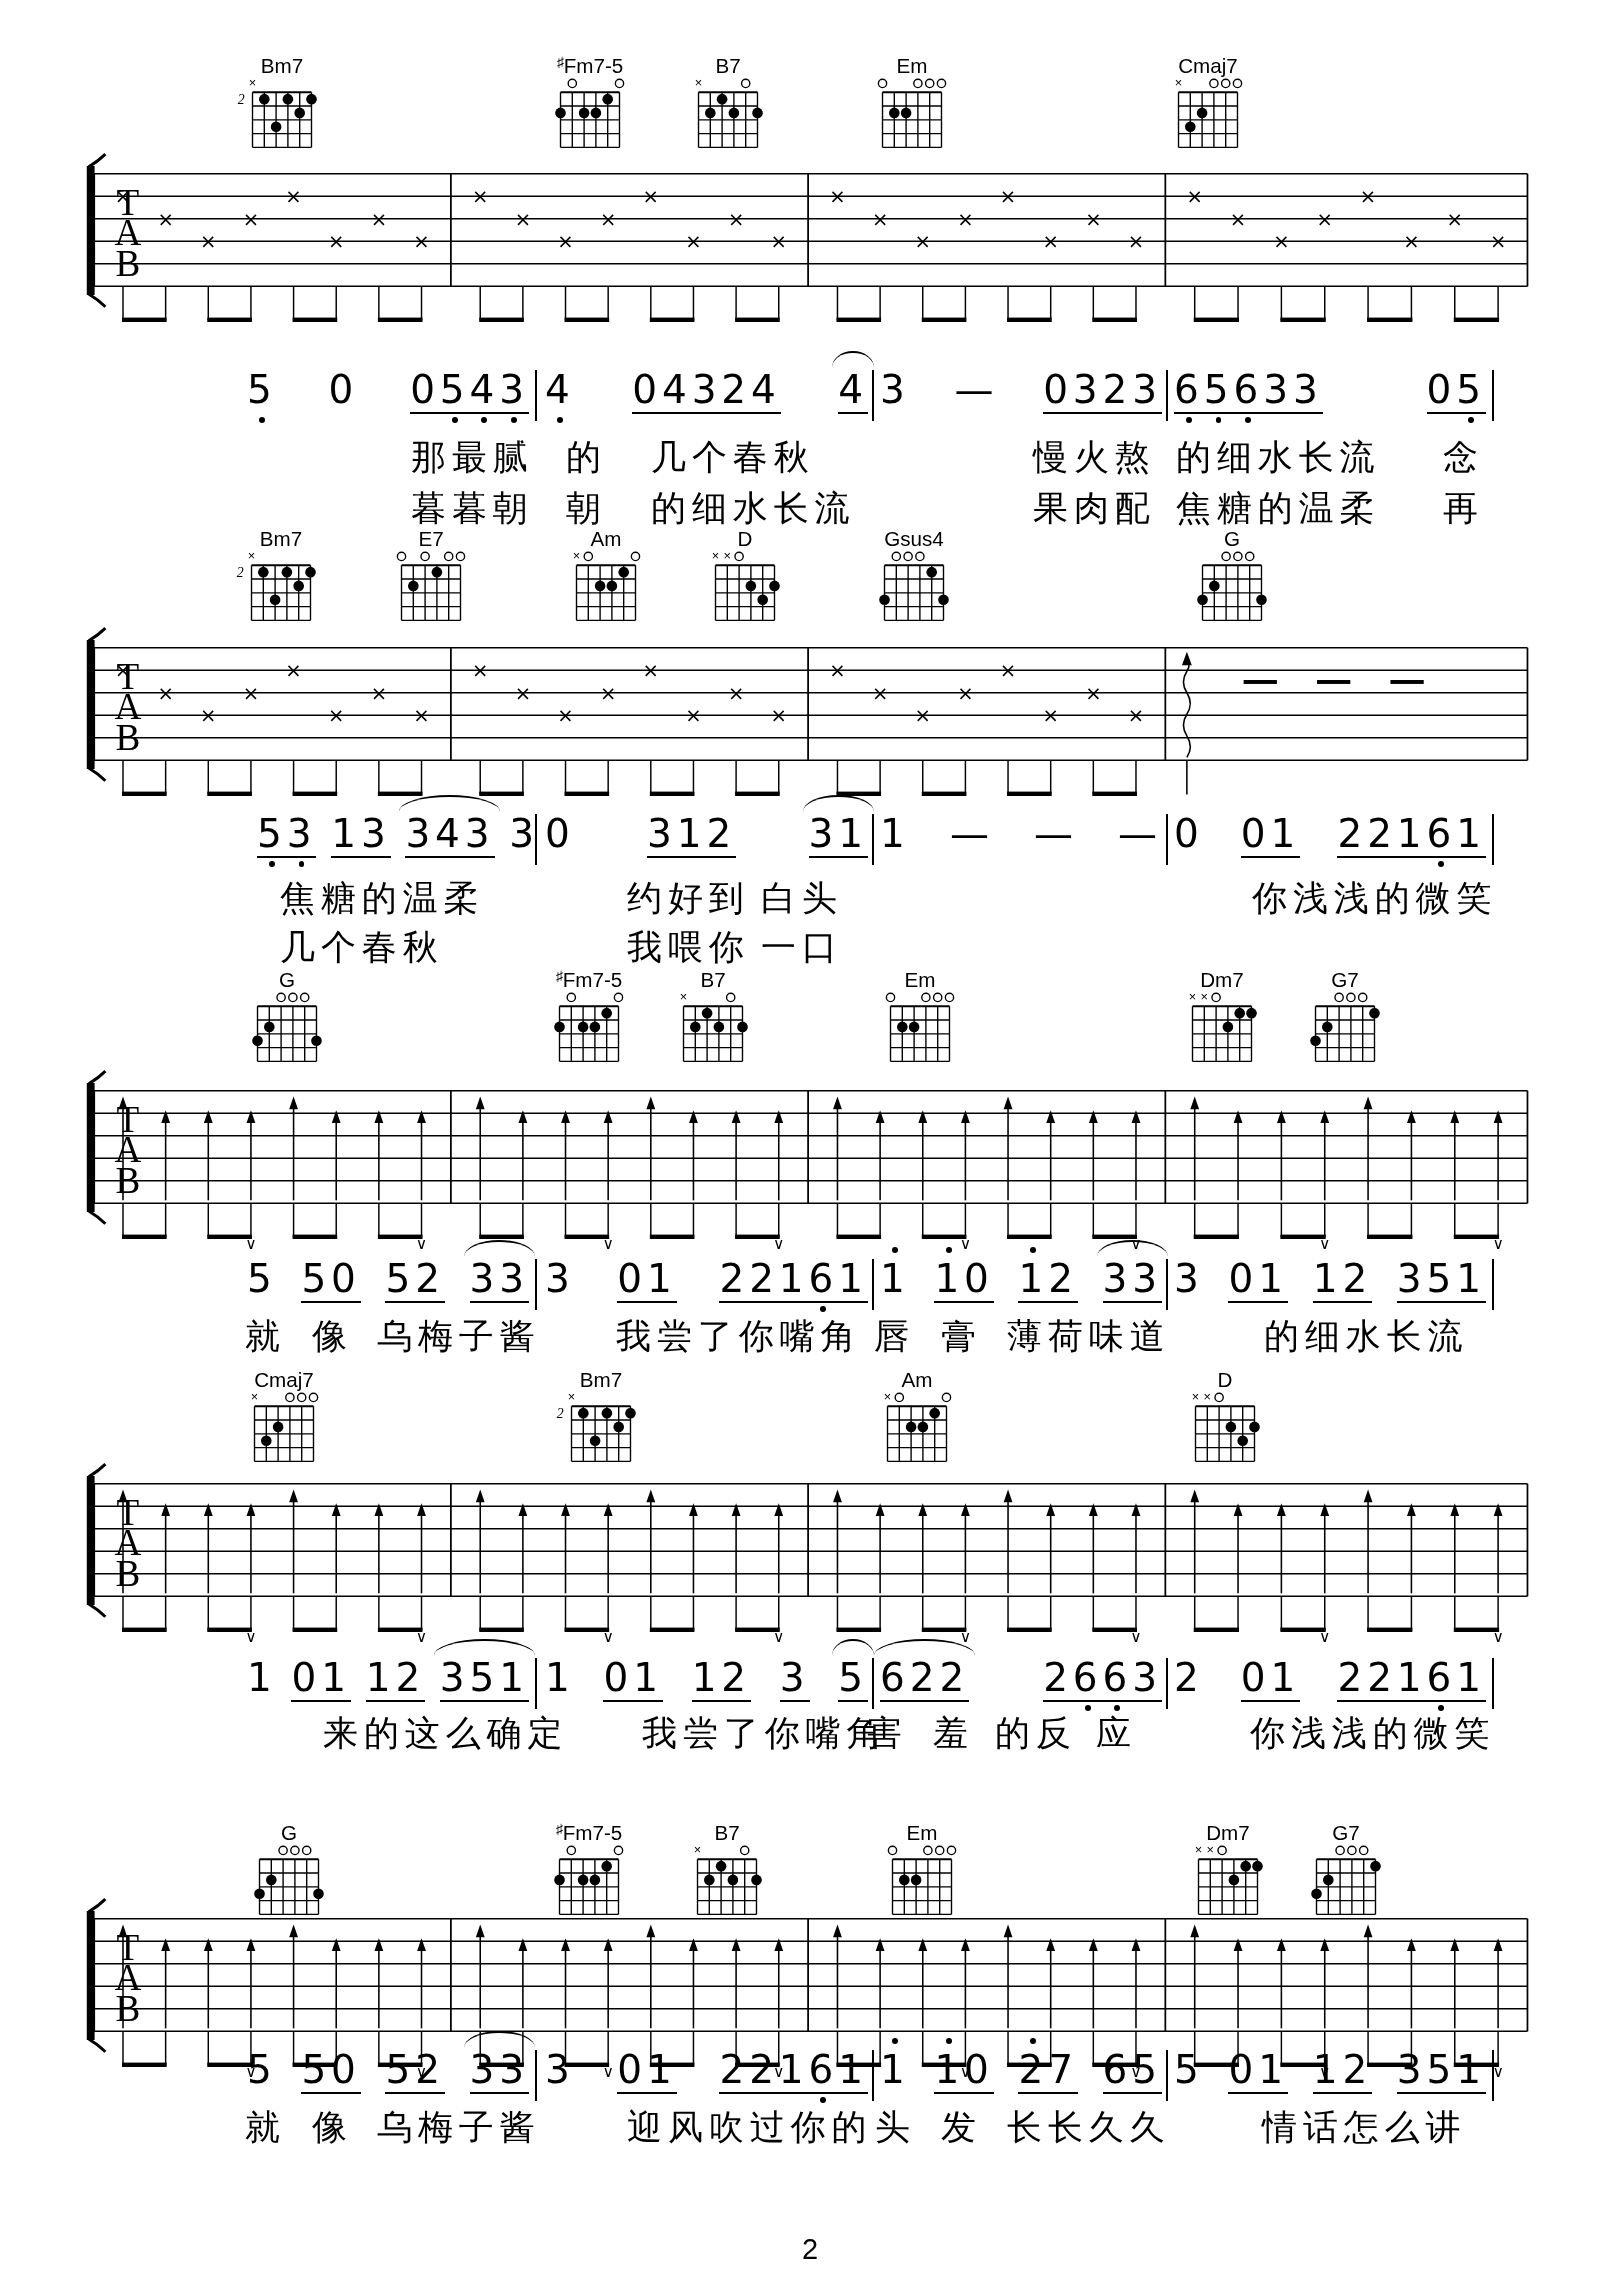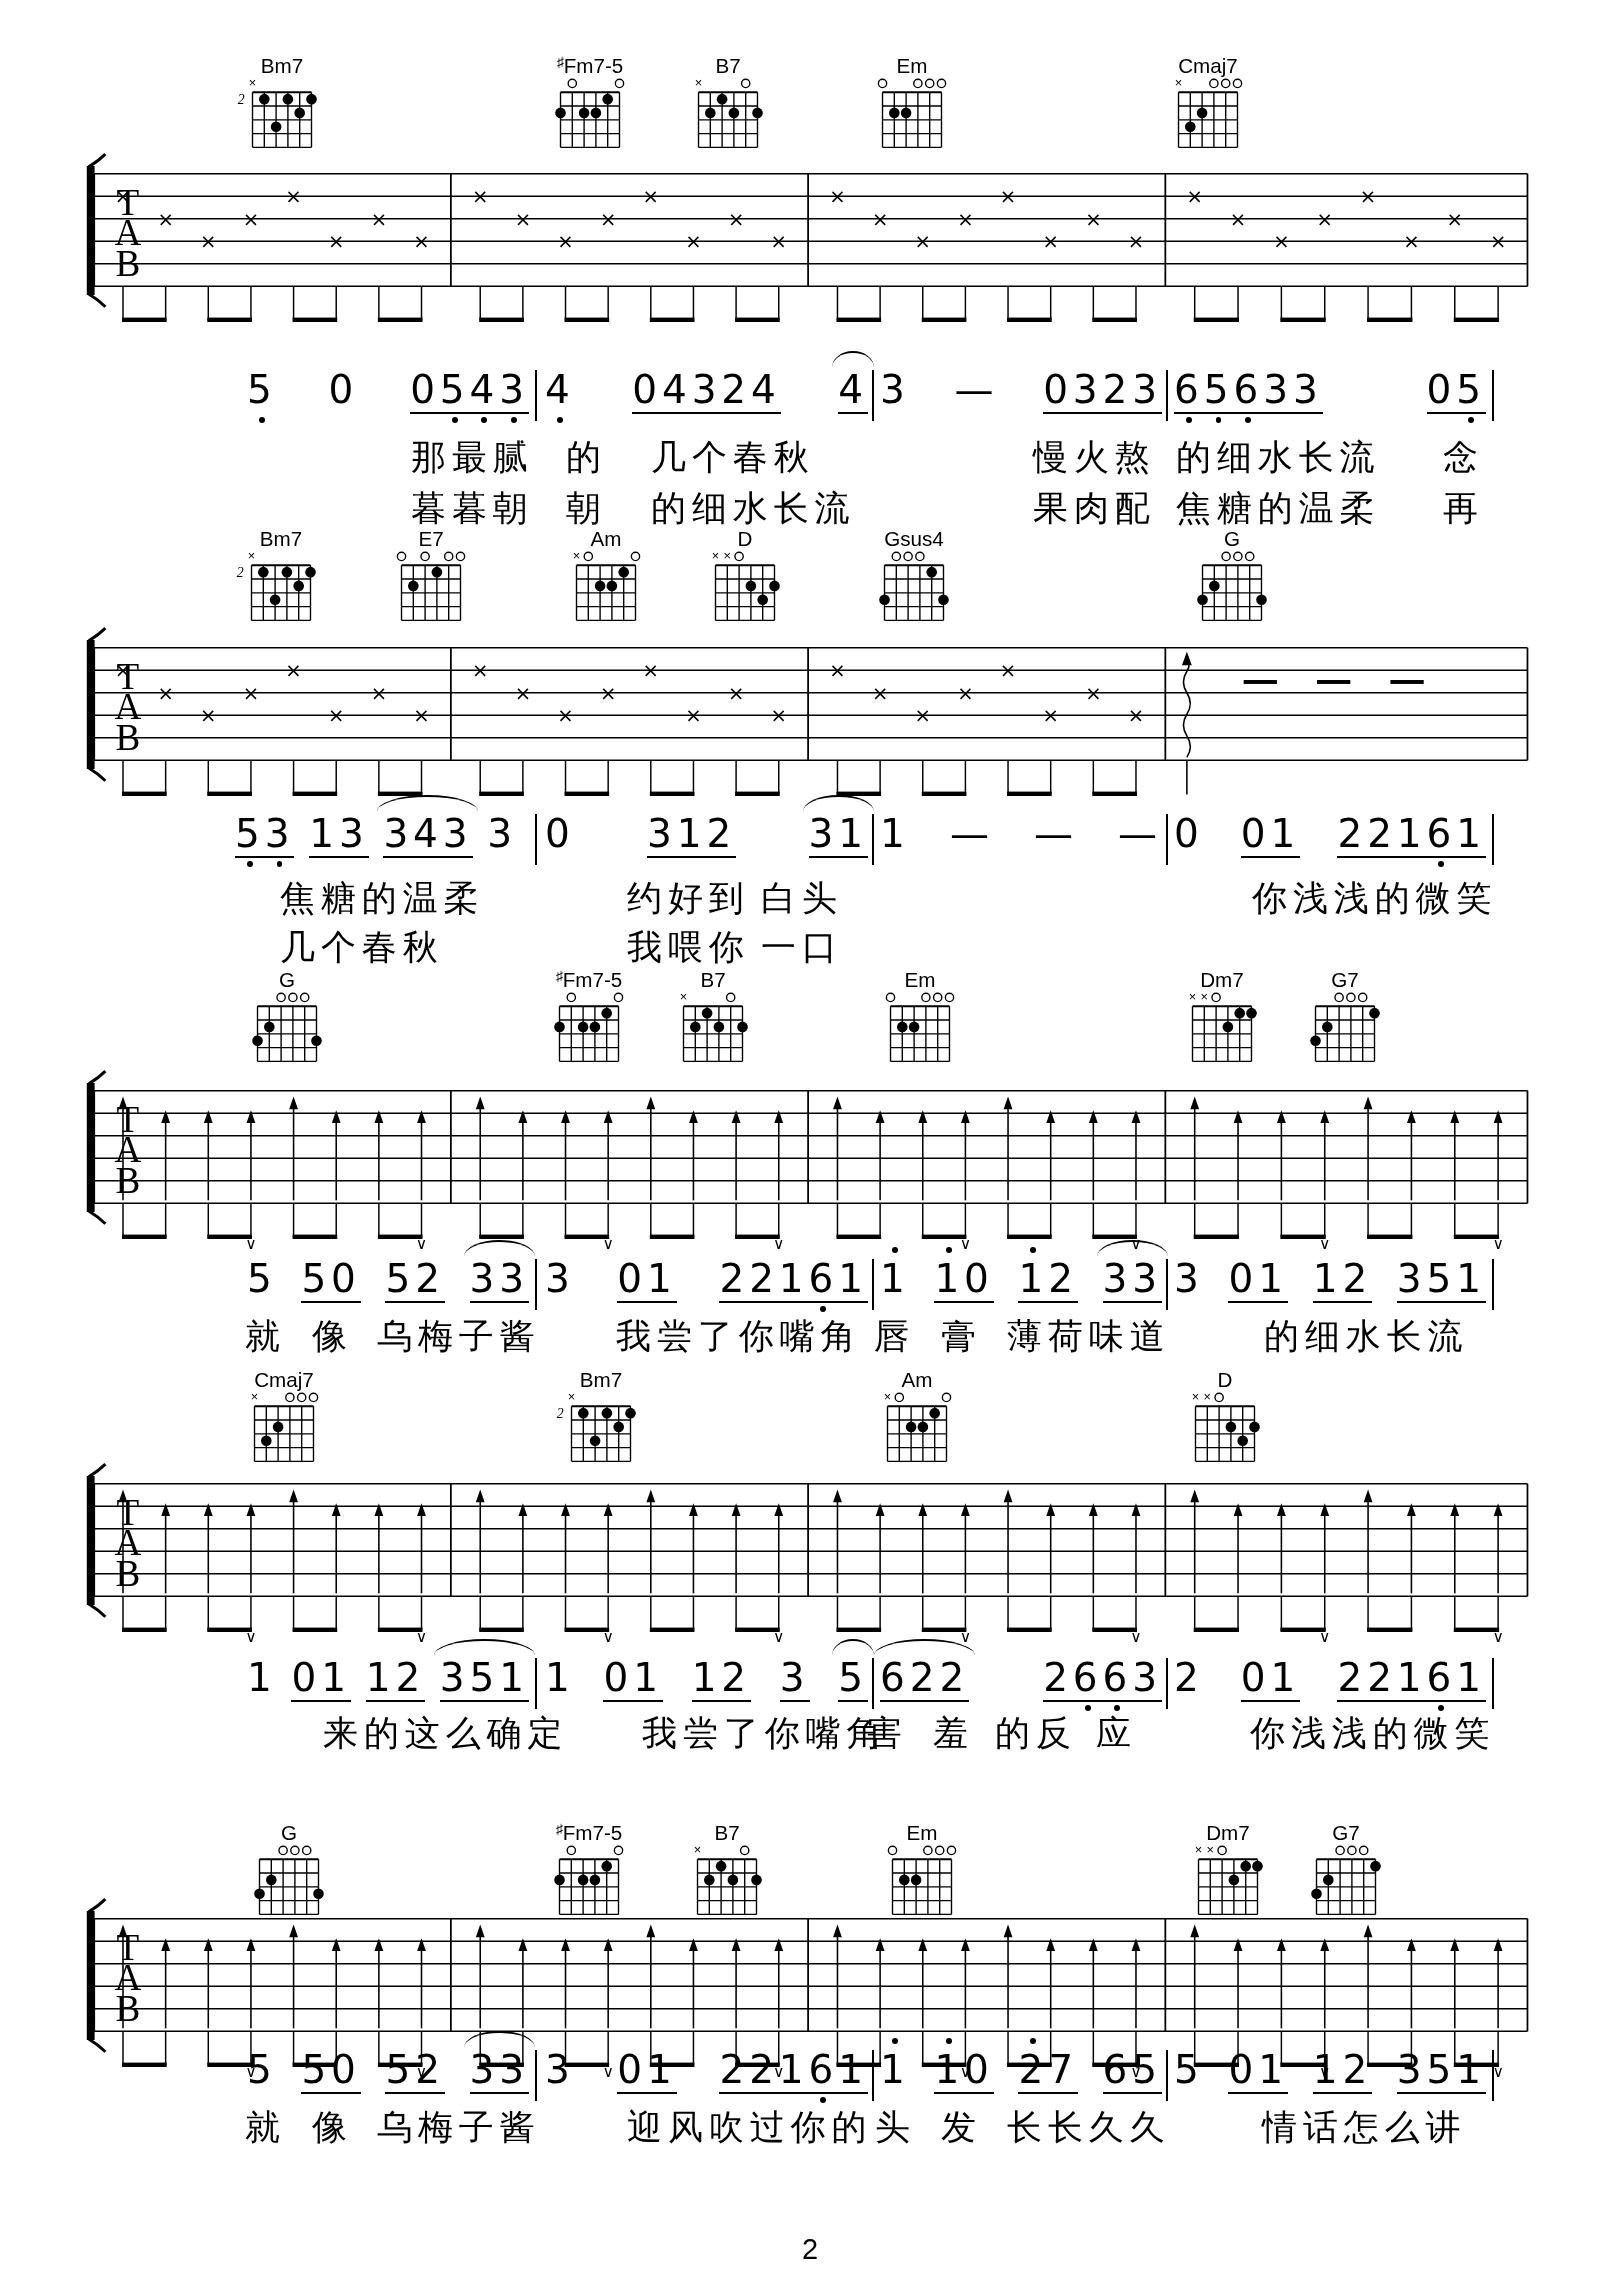--- a/index.html
+++ b/index.html
@@ -461,21 +461,21 @@
         <rect x="861.1428571428571" y="207" width="45.57142857142867" height="4.5" fill="#000"></rect>
         <rect x="948.2857142857142" y="207" width="45.57142857142867" height="4.5" fill="#000"></rect>
         <rect x="1035.4285714285716" y="207" width="45.57142857142844" height="4.5" fill="#000"></rect>
         <path d="M 1132 172 q 7 -11 0 -22 q -7 -11 0 -22 q 7 -11 0 -22 q -7 -11 0 -22 q 5 -8 0 -16" fill="none" stroke="#000" stroke-width="1.6"></path>
         <polygon points="1127,78 1137,78 1132,64" fill="#000"></polygon>
         <rect x="1190" y="93" width="34" height="4" fill="#000"></rect>
         <rect x="1265" y="93" width="34" height="4" fill="#000"></rect>
         <rect x="1340" y="93" width="34" height="4" fill="#000"></rect>
         <line x1="1132" y1="175" x2="1132" y2="210" stroke="#000" stroke-width="1.6"></line>
       </svg>
-      <div class="meas" style="left:235px;top:814px;width:282px">
+      <div class="meas" style="left:257px;top:814px;width:282px">
         <span class="grp u"><span class="dg">5<i class="dl"></i></span><span class="dg">3<i class="dl"></i></span></span>
         <span class="grp u"><span class="dg">1</span><span class="dg">3</span></span>
         <span class="grp u"><b class="tie"></b><span class="dg">3</span><span class="dg">4</span><span class="dg">3</span></span>
         <span class="grp"><span class="dg">3</span></span>
       </div>
       <div class="meas" style="left:545px;top:814px;width:323px">
         <span class="grp"><span class="dg">0</span></span>
         <span class="grp u"><span class="dg">3</span><span class="dg">1</span><span class="dg">2</span></span>
         <span class="grp u"><b class="tie"></b><span class="dg">3</span><span class="dg">1</span></span>
       </div>

